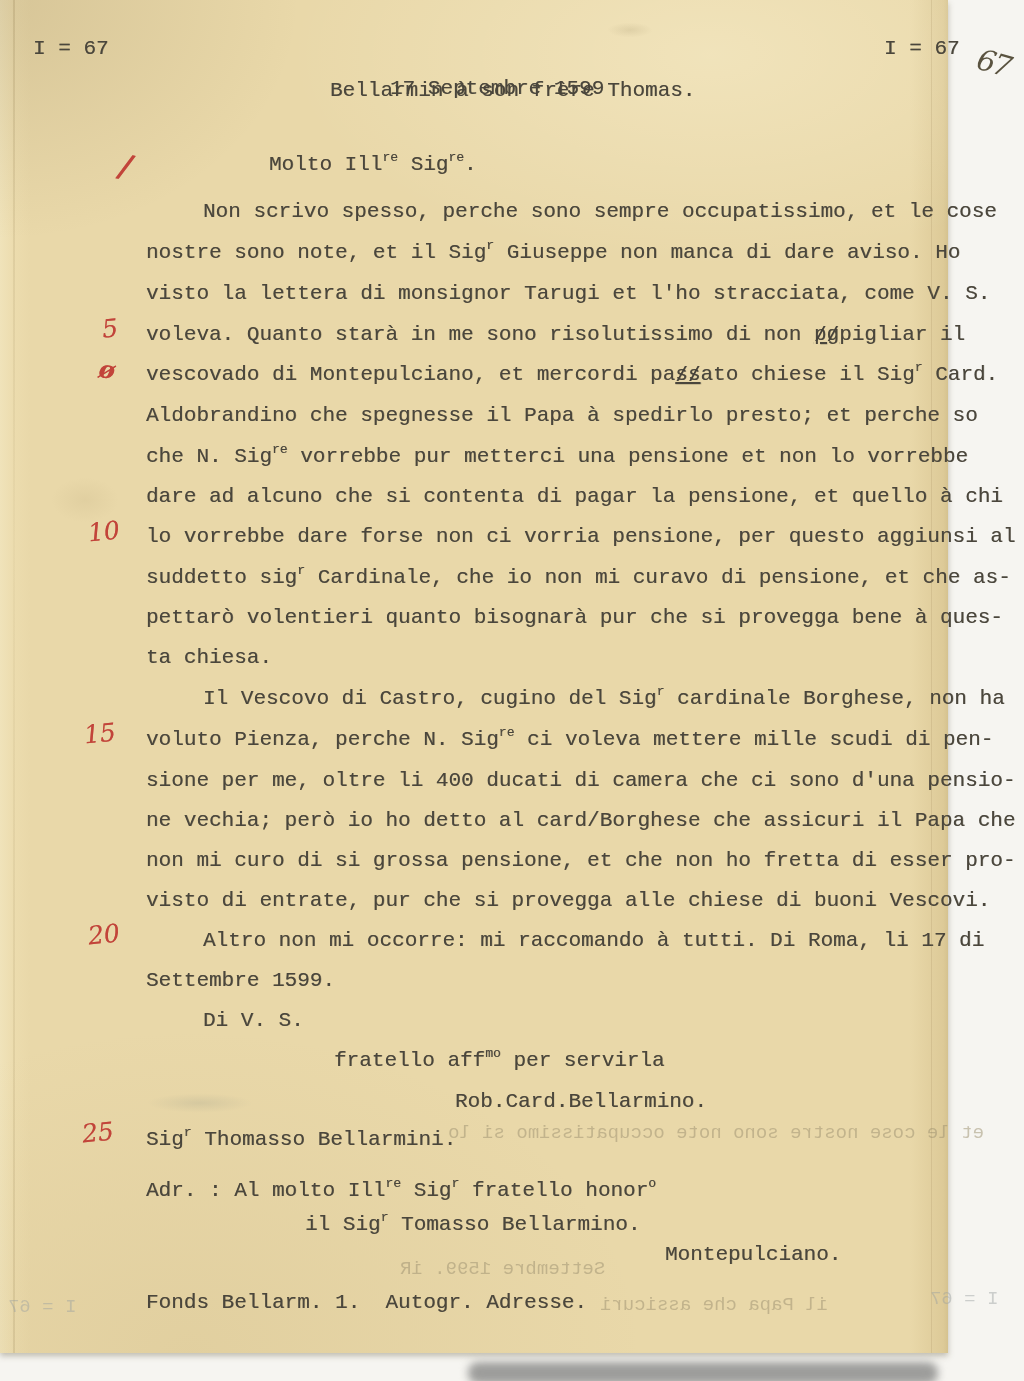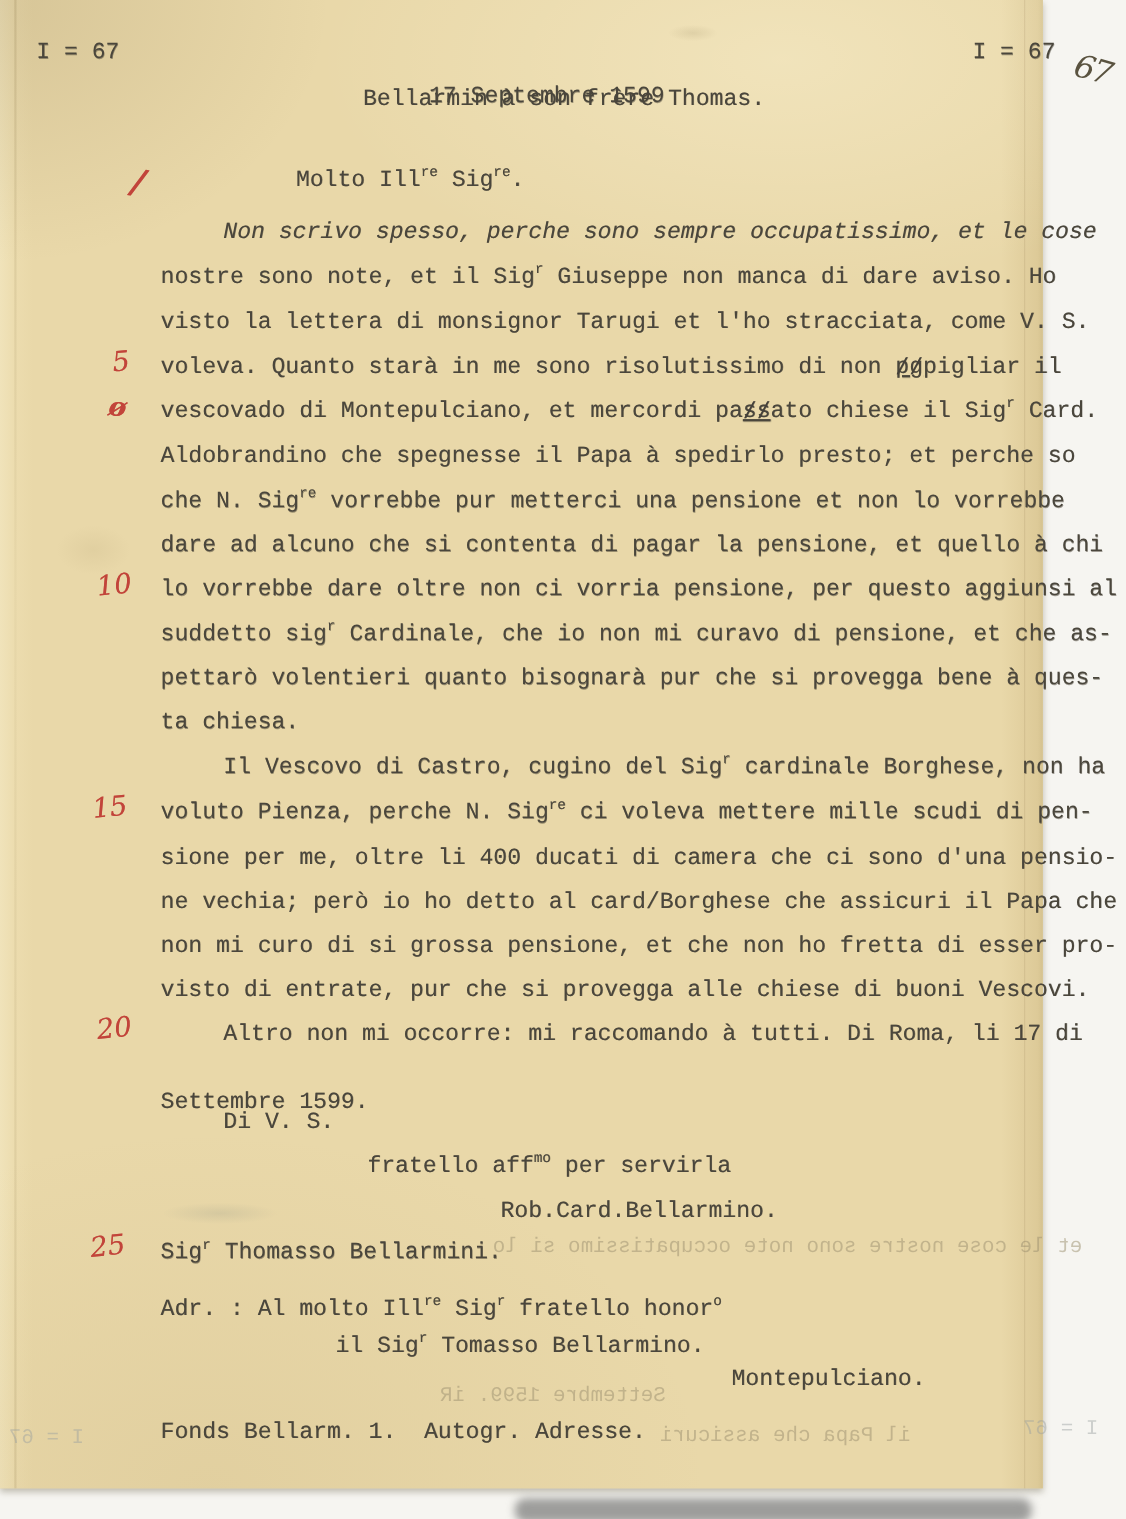--- a/index.html
+++ b/index.html
@@ -84,40 +84,40 @@
   <div class="typewriter" style="top:36px;left:33px;">I = 67</div>
   <div class="typewriter" style="top:36px;left:390px;margin-top:40px;">17 Septembre 1599</div>
   <div class="typewriter" style="top:36px;left:884px;">I = 67</div>
 
   <div class="folio">67</div>
 
   <div class="typewriter" style="top:78px;left:330px;">Bellarmin à son frère Thomas.</div>
 
   <div id="letter-body">
       <div class="typewriter" style="top: 152px; left: 269px;"><span>Molto Ill</span><span class="sup">re</span><span> Sig</span><span class="sup">re</span><span>.</span></div>
-      <div class="typewriter" style="top: 199px; left: 203px; font-style: italic;"><span>Non scrivo spesso, perche sono sempre occupatissimo, et le cose</span></div>
+      <div class="typewriter" style="top: 199px; left: 203px;"><span>Non scrivo spesso, perche sono sempre occupatissimo, et le cose</span></div>
       <div class="typewriter" style="top: 240px; left: 146px;"><span>nostre sono note, et il Sig</span><span class="sup">r</span><span> Giuseppe non manca di dare aviso. Ho</span></div>
       <div class="typewriter" style="top: 281px; left: 146px;"><span>visto la lettera di monsignor Tarugi et l'ho stracciata, come V. S.</span></div>
       <div class="typewriter" style="top: 322px; left: 146px;"><span>voleva. Quanto starà in me sono risolutissimo di non </span><span class="strike" data-over="//">pg</span><span>pigliar il</span></div>
       <div class="typewriter" style="top: 362px; left: 146px;"><span>vescovado di Montepulciano, et mercordi pa</span><span class="strike" data-over="//">ss</span><span>ato chiese il Sig</span><span class="sup">r</span><span> Card.</span></div>
       <div class="typewriter" style="top: 403px; left: 146px;"><span>Aldobrandino che spegnesse il Papa à spedirlo presto; et perche so</span></div>
       <div class="typewriter" style="top: 444px; left: 146px;"><span>che N. Sig</span><span class="sup">re</span><span> vorrebbe pur metterci una pensione et non lo vorrebbe</span></div>
       <div class="typewriter" style="top: 484px; left: 146px;"><span>dare ad alcuno che si contenta di pagar la pensione, et quello à chi</span></div>
-      <div class="typewriter" style="top: 524px; left: 146px;"><span>lo vorrebbe dare oltre non ci vorria pensione, per questo aggiunsi al</span></div>
+      <div class="typewriter" style="top: 524px; left: 146px;"><span>lo vorrebbe dare forse non ci vorria pensione, per questo aggiunsi al</span></div>
       <div class="typewriter" style="top: 565px; left: 146px;"><span>suddetto sig</span><span class="sup">r</span><span> Cardinale, che io non mi curavo di pensione, et che as-</span></div>
       <div class="typewriter" style="top: 605px; left: 146px;"><span>pettarò volentieri quanto bisognarà pur che si provegga bene à ques-</span></div>
       <div class="typewriter" style="top: 645px; left: 146px;"><span>ta chiesa.</span></div>
       <div class="typewriter" style="top: 686px; left: 203px;"><span>Il Vescovo di Castro, cugino del Sig</span><span class="sup">r</span><span> cardinale Borghese, non ha</span></div>
       <div class="typewriter" style="top: 727px; left: 146px;"><span>voluto Pienza, perche N. Sig</span><span class="sup">re</span><span> ci voleva mettere mille scudi di pen-</span></div>
       <div class="typewriter" style="top: 768px; left: 146px;"><span>sione per me, oltre li 400 ducati di camera che ci sono d'una pensio-</span></div>
       <div class="typewriter" style="top: 808px; left: 146px;"><span>ne vechia; però io ho detto al card/Borghese che assicuri il Papa che</span></div>
       <div class="typewriter" style="top: 848px; left: 146px;"><span>non mi curo di si grossa pensione, et che non ho fretta di esser pro-</span></div>
       <div class="typewriter" style="top: 888px; left: 146px; text-align: center;"><span>visto di entrate, pur che si provegga alle chiese di buoni Vescovi.</span></div>
       <div class="typewriter" style="top: 928px; left: 203px;"><span>Altro non mi occorre: mi raccomando à tutti. Di Roma, li 17 di</span></div>
-      <div class="typewriter" style="top: 968px; left: 146px; margin-top: 22px;"><span>Settembre 1599.</span></div>
+      <div class="typewriter" style="top: 968px; left: 146px;"><span>Settembre 1599.</span></div>
       <div class="typewriter" style="top: 1008px; left: 203px;"><span>Di V. S.</span></div>
       <div class="typewriter" style="top: 1048px; left: 334px;"><span>fratello aff</span><span class="sup">mo</span><span> per servirla</span></div>
       <div class="typewriter" style="top: 1089px; left: 455px;"><span>Rob.Card.Bellarmino.</span></div>
       <div class="typewriter" style="top: 1127px; left: 146px;"><span>Sig</span><span class="sup">r</span><span> Thomasso Bellarmini.</span></div>
       <div class="typewriter" style="top: 1178px; left: 146px; text-align: center;"><span>Adr. : Al molto Ill</span><span class="sup">re</span><span> Sig</span><span class="sup">r</span><span> fratello honor</span><span class="sup">o</span></div>
       <div class="typewriter" style="top: 1212px; left: 305px;"><span>il Sig</span><span class="sup">r</span><span> Tomasso Bellarmino.</span></div>
       <div class="typewriter" style="top: 1242px; left: 665px;"><span>Montepulciano.</span></div>
       <div class="typewriter" style="top: 1290px; left: 146px;"><span>Fonds Bellarm. 1.  Autogr. Adresse.</span></div>
     </div>
   <div id="margin-marks">

